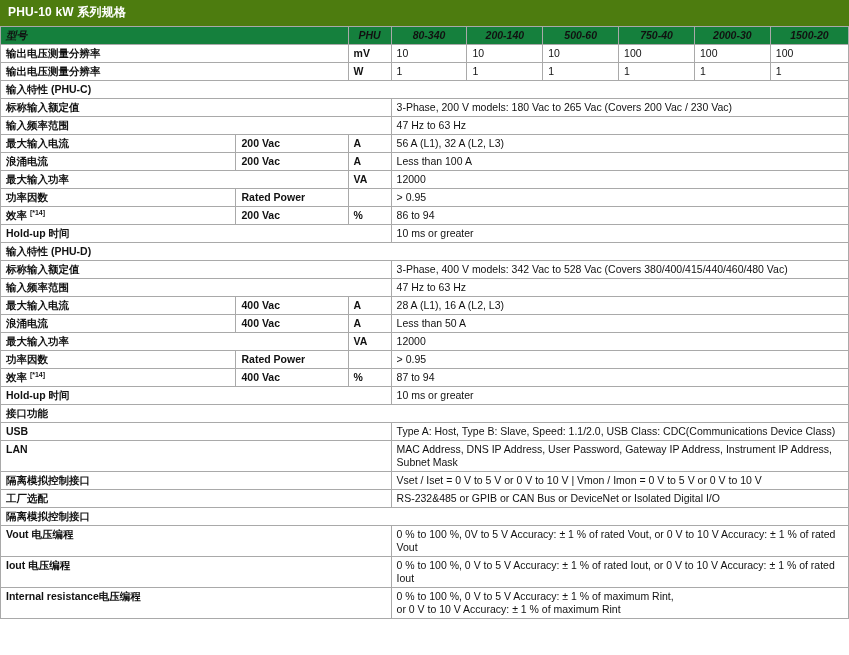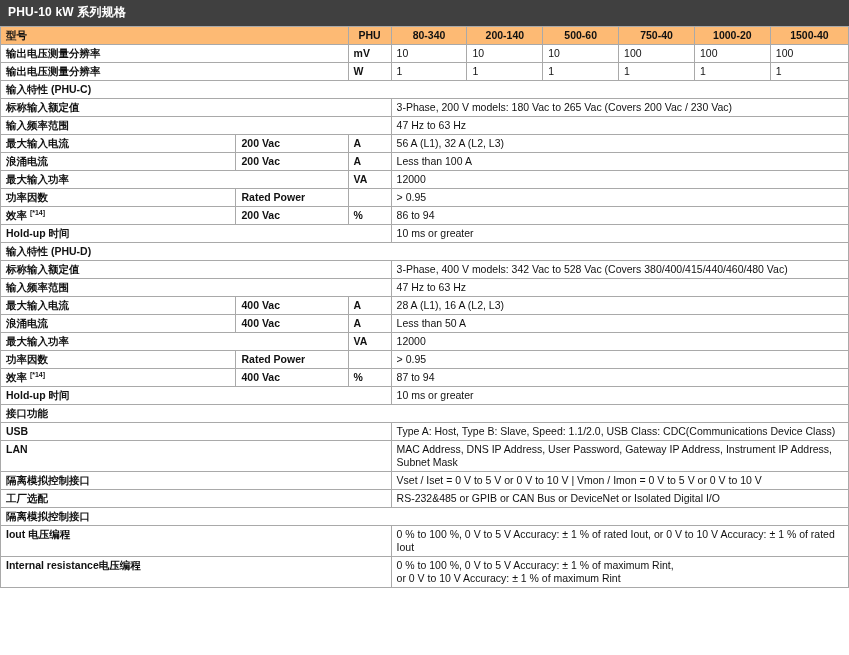--- a/index.html
+++ b/index.html
@@ -12,21 +12,21 @@
     font-family: "Liberation Sans", sans-serif;
     font-size: 10.5px;
     color: #111;
     -webkit-font-smoothing: antialiased;
   }
   .doc {
     width: 849px;
     padding: 0;
   }
   .title-bar {
-    background: #404040;
+    background: #4d7c0f;
     color: #ffffff;
     font-weight: bold;
     font-size: 12px;
     padding: 4px 8px 5px 8px;
     letter-spacing: 0.2px;
   }
   table.spec {
     width: 849px;
     border-collapse: collapse;
     table-layout: fixed;
@@ -35,21 +35,22 @@
     border: 1px solid #a9a9a9;
     padding: 2px 5px;
     vertical-align: top;
     font-size: 10.5px;
     line-height: 13px;
     height: 17px;
   }
   th {
     font-weight: bold;
     text-align: center;
-    background: #fdba74;
+    background: #15803d;
+    font-style: italic;
   }
   .colhdr {
     font-weight: bold;
     text-align: center;
   }
   .rowlabel {
     font-weight: bold;
     text-align: left;
   }
   .sublabel {
@@ -97,22 +98,22 @@
       <col style="width:69px">
     </colgroup>
     <tbody>
         <tr>
           <th class="rowlabel" colspan="2">型号</th>
           <th class="colhdr">PHU</th>
           <th class="colhdr">80-340</th>
           <th class="colhdr">200-140</th>
           <th class="colhdr">500-60</th>
           <th class="colhdr">750-40</th>
-          <th class="colhdr">1000-20</th>
-          <th class="colhdr">1500-40</th>
+          <th class="colhdr">2000-30</th>
+          <th class="colhdr">1500-20</th>
         </tr>
         <tr>
           <td class="rowlabel" colspan="2">输出电压测量分辨率</td>
           <td class="unitcell">mV</td>
           <td class="val">10</td>
           <td class="val">10</td>
           <td class="val">10</td>
           <td class="val">100</td>
           <td class="val">100</td>
           <td class="val">100</td>
@@ -232,20 +233,24 @@
           <td class="val" colspan="6">Vset / Iset = 0 V to 5 V or 0 V to 10 V | Vmon / Imon = 0 V to 5 V or 0 V to 10 V</td>
         </tr>
         <tr>
           <td class="rowlabel" colspan="3">工厂选配</td>
           <td class="val" colspan="6">RS-232&amp;485 or GPIB or CAN Bus or DeviceNet or Isolated Digital I/O</td>
         </tr>
         <tr>
           <td class="sectionhdr" colspan="9">隔离模拟控制接口</td>
         </tr>
         <tr>
+          <td class="rowlabel" colspan="3">Vout 电压编程</td>
+          <td class="val" colspan="6">0 % to 100 %, 0V to 5 V Accuracy: ± 1 % of rated Vout, or 0 V to 10 V Accuracy: ± 1 % of rated Vout</td>
+        </tr>
+        <tr>
           <td class="rowlabel" colspan="3">Iout 电压编程</td>
           <td class="val" colspan="6">0 % to 100 %, 0 V to 5 V Accuracy: ± 1 % of rated Iout, or 0 V to 10 V Accuracy: ± 1 % of rated Iout</td>
         </tr>
         <tr>
           <td class="rowlabel" colspan="3">Internal resistance电压编程</td>
           <td class="val multi" colspan="6">0 % to 100 %, 0 V to 5 V Accuracy: ± 1 % of maximum Rint,
 or 0 V to 10 V Accuracy: ± 1 % of maximum Rint</td>
         </tr>
       </tbody>
   </table>

